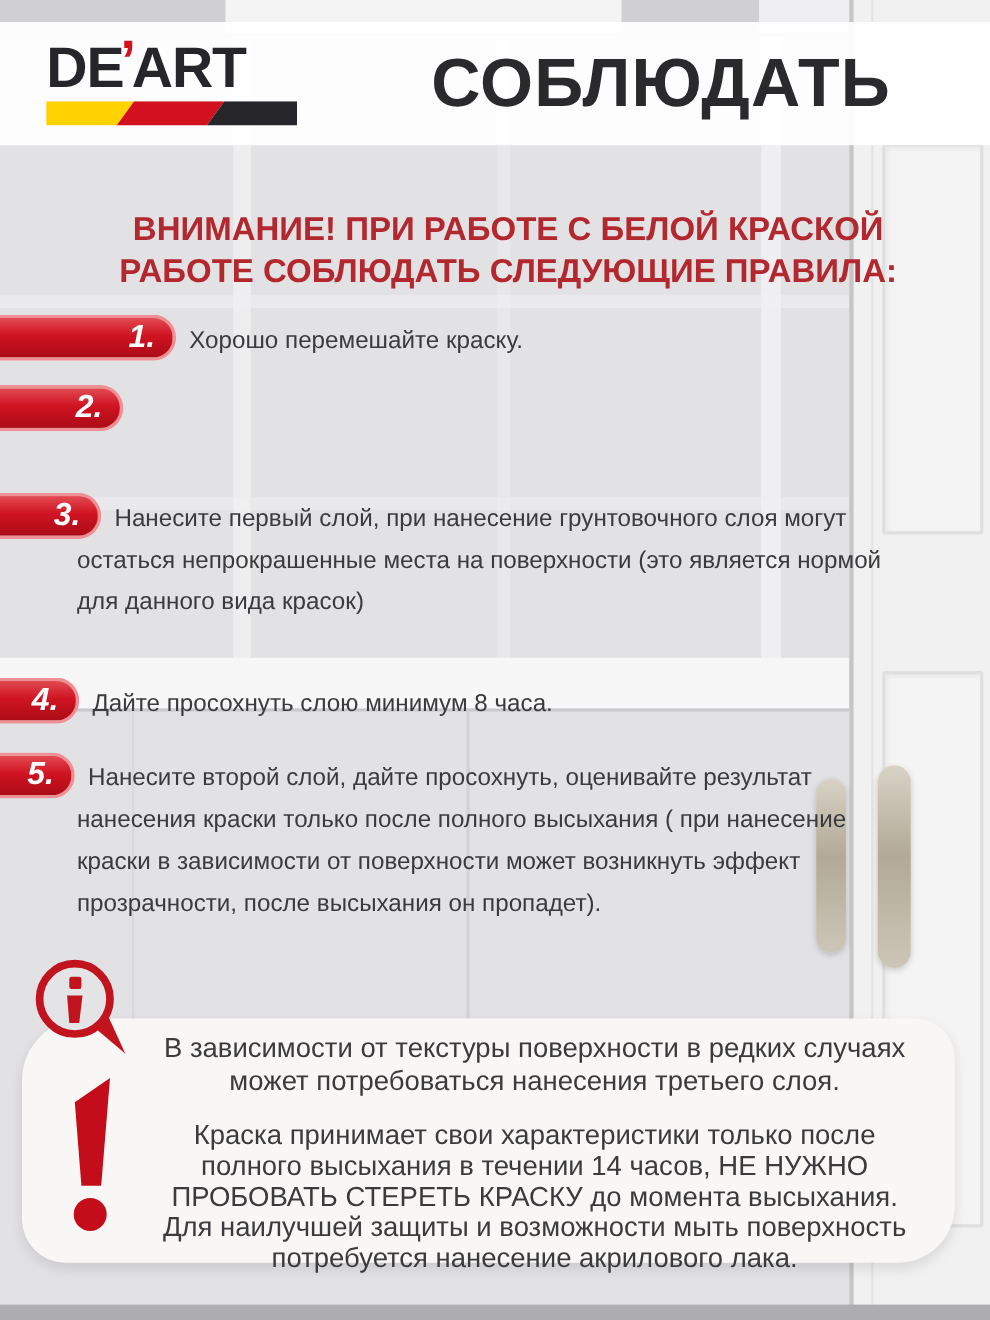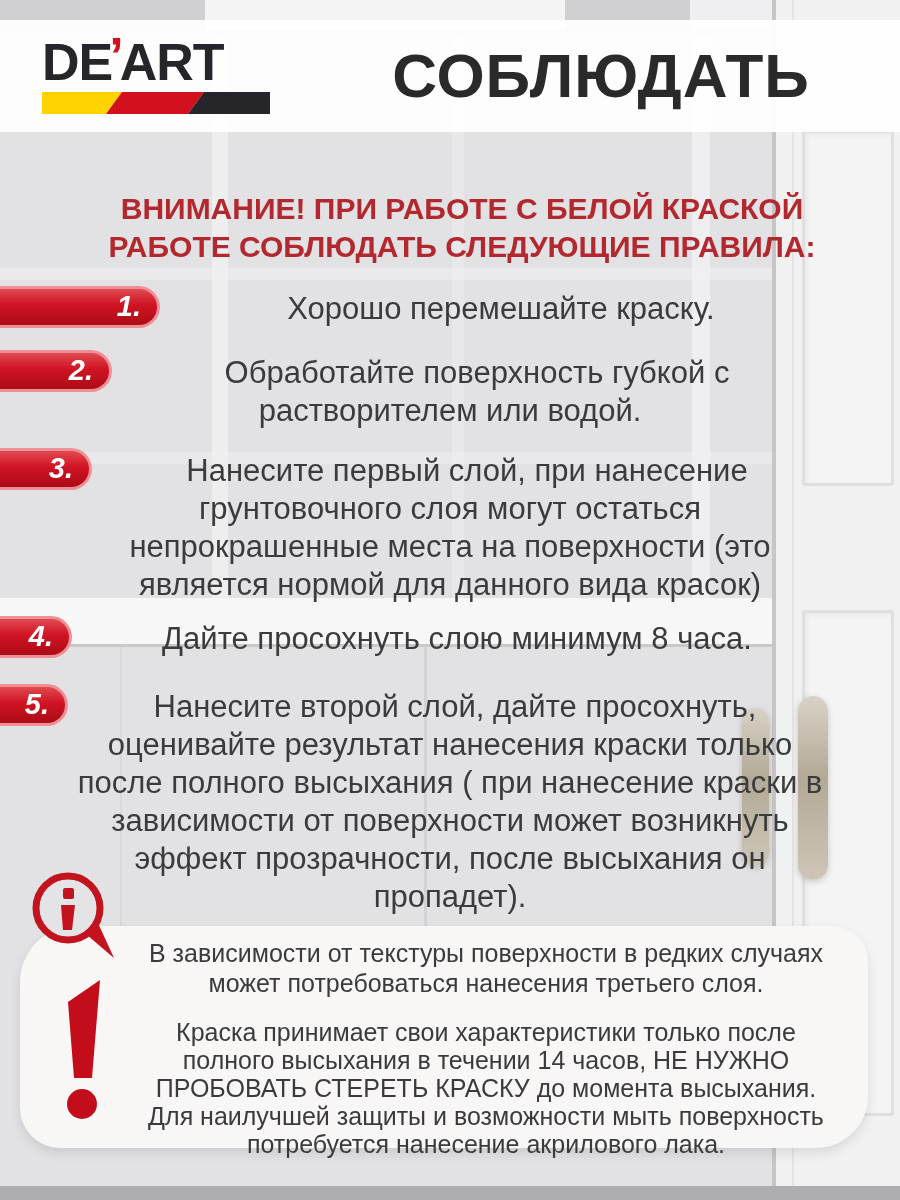--- a/index.html
+++ b/index.html
@@ -38,21 +38,21 @@
   .logo-text{font-size:52px;font-weight:bold;letter-spacing:-1px;color:#26262a;line-height:52px;}
   .logo-text .apos{color:#d2101e;display:inline-block;transform:translateY(-6px);margin:0 -3px;}
   .logo-stripe{display:block;margin-top:4px;}
   .page-title{position:absolute;left:290px;right:20px;top:0;height:112px;line-height:112px;text-align:center;font-size:62px;font-weight:bold;letter-spacing:1px;color:#2a292c;}
 
   
   .warning{position:absolute;left:0;top:190px;width:900px;z-index:2;text-align:center;font-weight:bold;font-size:30px;line-height:38px;color:#b2282e;margin-left:12px;}
 
   
   .step{position:absolute;left:0;right:0;z-index:2;}
-  .step .text{margin:0 70px;font-size:31px;line-height:38px;color:#3b3b3d;text-align:center;}
+  .step .text{margin:0 70px;font-size:22px;line-height:38px;color:#3b3b3d;text-align:left;}
   .pill{
     float:left;height:42px;margin:-4px 12px 0 -70px;box-sizing:border-box;
     border:3px solid #ee8e95;border-left:none;border-radius:0 21px 21px 0;
     background:linear-gradient(180deg,#e14a52 0%,#d01322 45%,#ab0c16 100%);
     display:flex;align-items:center;justify-content:flex-end;padding-right:16px;
   }
   .pill .num{color:#ffffff;font-weight:bold;font-style:italic;font-size:29px;padding-bottom:2px;}
   .s1{top:290px;} .s1 .pill{width:230px;}
   .s2{top:354px;} .s2 .pill{width:182px;}
   .s3{top:452px;} .s3 .pill{width:162px;}
@@ -118,21 +118,20 @@
   <div class="step s1">
     <div class="pill">
         <span class="num">1.</span>
       </div>
     <div class="text">Хорошо перемешайте краску.</div>
   </div>
   <div class="step s2">
     <div class="pill">
         <span class="num">2.</span>
       </div>
-    <div class="text">Обработайте поверхность губкой с растворителем или водой.</div>
   </div>
   <div class="step s3">
     <div class="pill">
         <span class="num">3.</span>
       </div>
     <div class="text">Нанесите первый слой, при нанесение грунтовочного слоя могут остаться непрокрашенные места на поверхности (это является нормой для данного вида красок)</div>
   </div>
   <div class="step s4">
     <div class="pill">
         <span class="num">4.</span>

